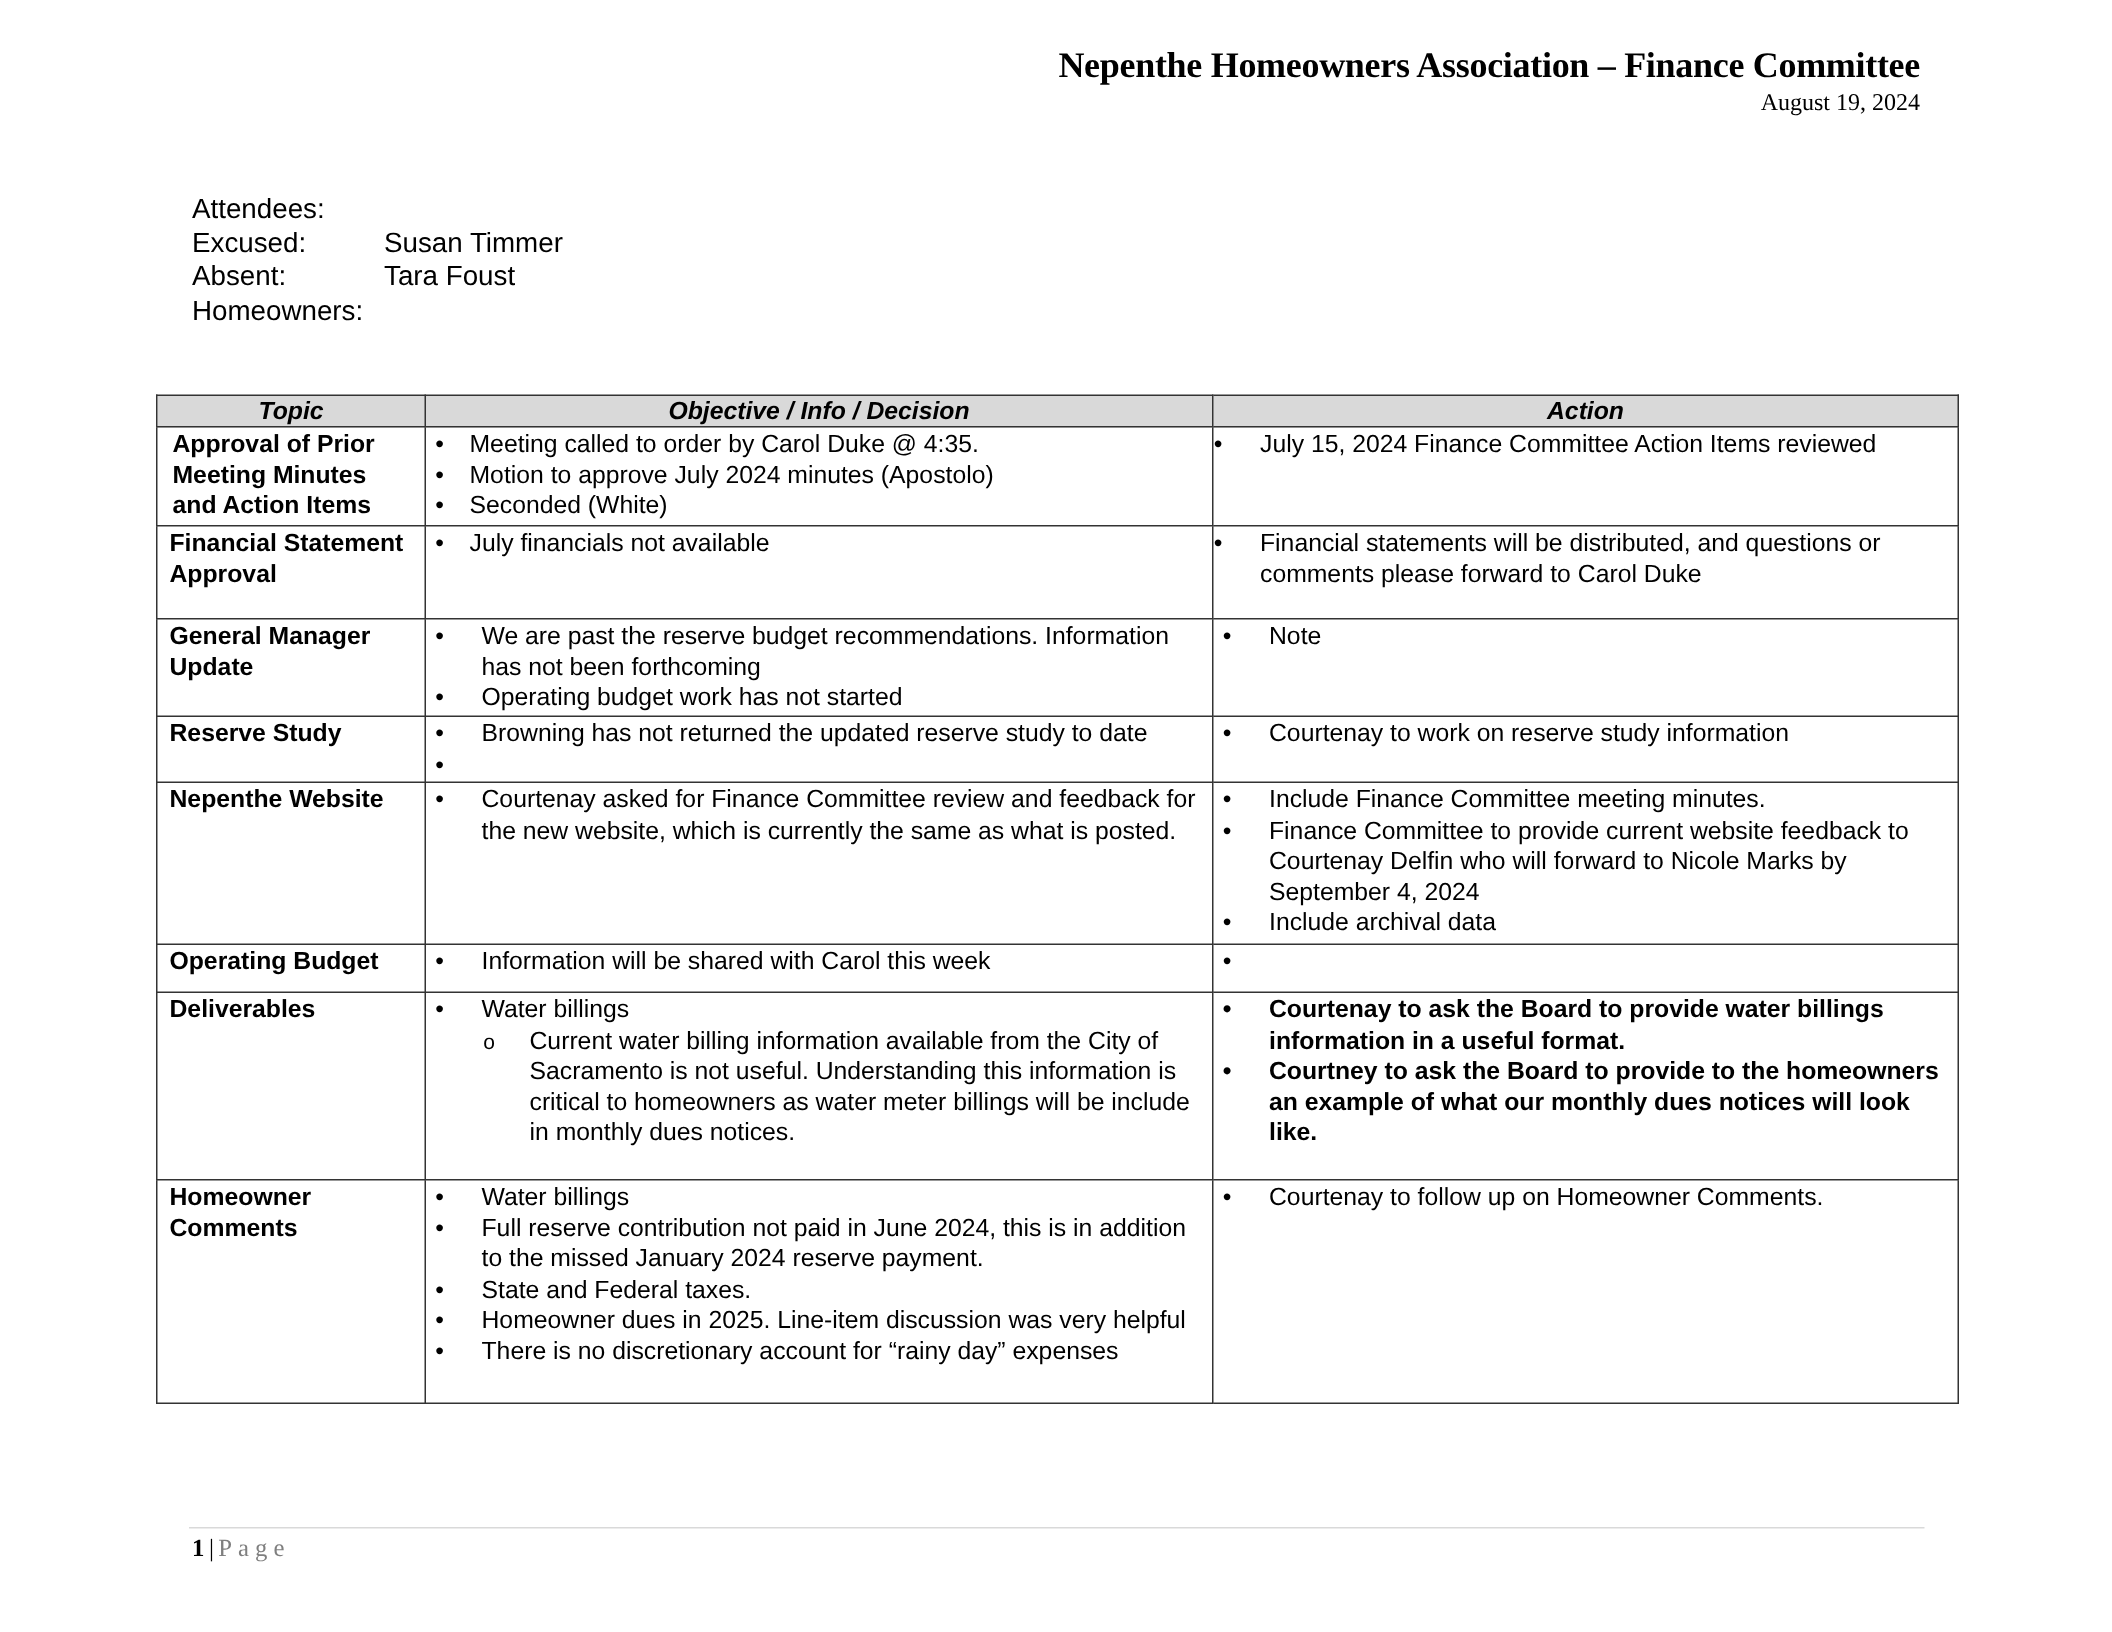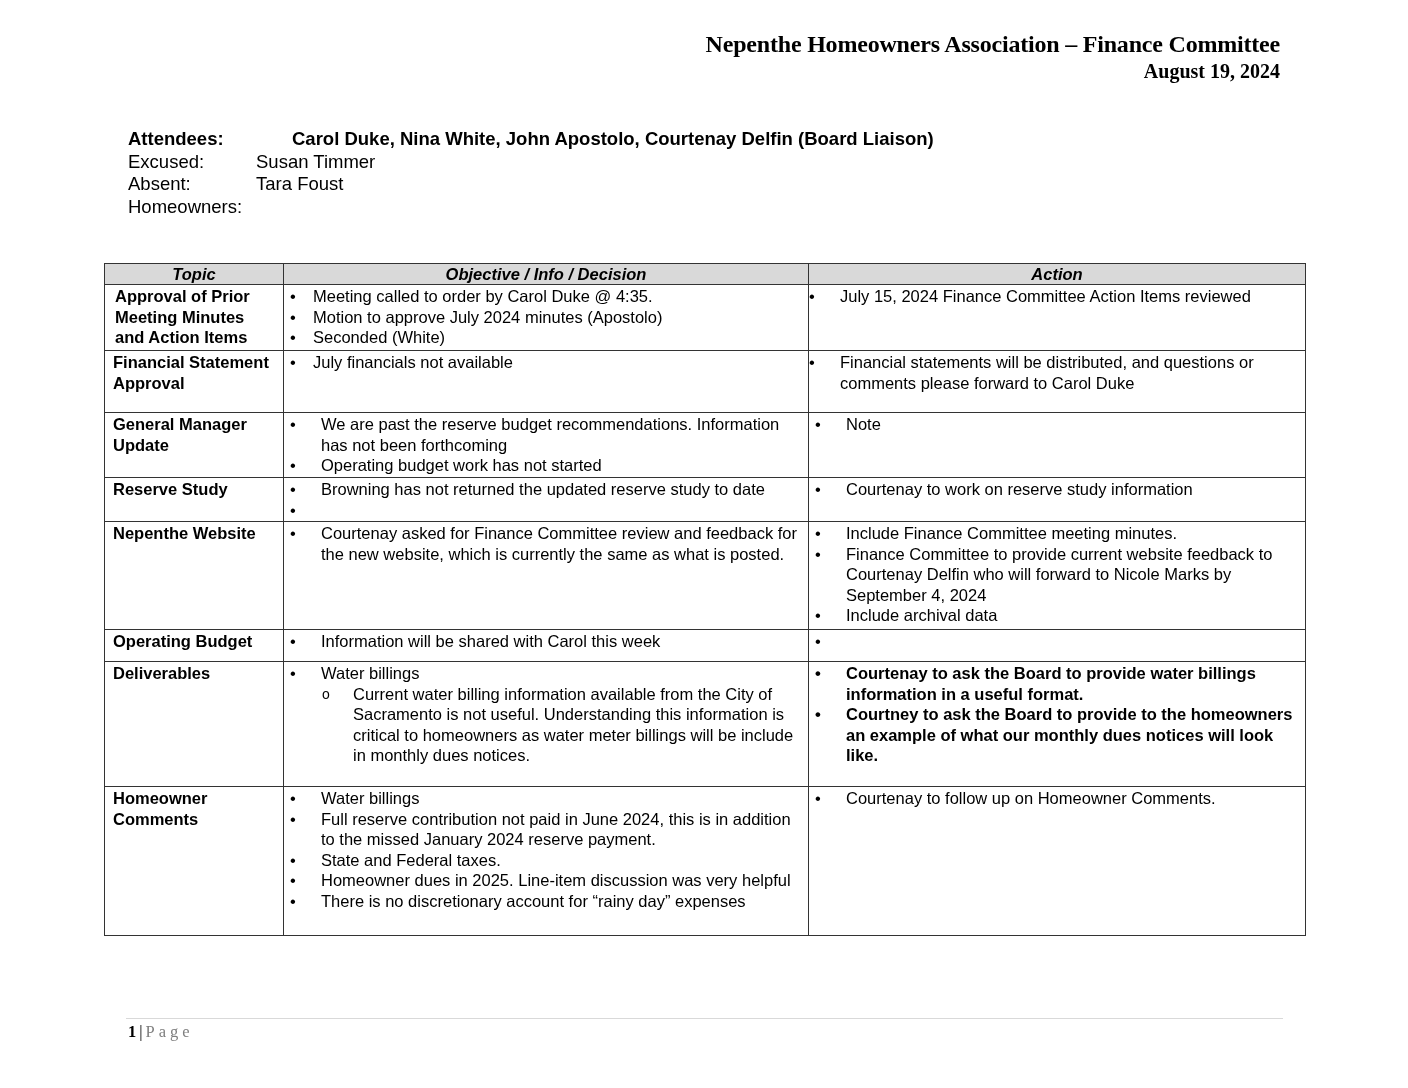--- a/index.html
+++ b/index.html
@@ -1,26 +1,26 @@
 <!DOCTYPE html>
 <html><head>
 <meta charset="utf-8">
 <style>
   html, body { margin: 0; padding: 0; background: #ffffff; }
   body { width: 1408px; height: 1088px; position: relative; overflow: hidden; color: #000; }
   .serif { font-family: "Liberation Serif", "DejaVu Serif", serif; }
   .sans { font-family: "Liberation Sans", "DejaVu Sans", sans-serif; }
 
   #doc-title { position: absolute; right: 128px; top: 31px; font-size: 24px; font-weight: bold; letter-spacing: -0.2px; }
-  #doc-date { position: absolute; right: 128px; top: 60px; font-size: 20px; font-weight: bold; }
+  #doc-date { position: absolute; right: 128px; top: 60px; font-size: 16px; }
 
   #attendance { position: absolute; left: 128px; top: 128px; font-size: 18.5px; line-height: 22.5px; }
   .att-row { display: flex; white-space: nowrap; }
   .att-label { width: 128px; }
-  .att-row.bold { font-weight: bold; gap: 36px; }
+  .att-row.bold { font-weight: normal; }
   .att-row.homeowners .att-label { width: auto; margin-right: 4px; }
 
   #minutes-table { position: absolute; left: 104px; top: 263px; width: 1201px; border-collapse: collapse; font-size: 16.5px; line-height: 20.5px; table-layout: fixed; padding-left: 24px; }
   #minutes-table th, #minutes-table td { border: 1.3px solid #333; vertical-align: top; padding: 0; }
   #minutes-table th { background: #d9d9d9; font-style: italic; font-weight: bold; text-align: center; height: 20px; line-height: 20px; font-size: 16.5px; }
   col.c1 { width: 179px; } col.c2 { width: 525px; } col.c3 { width: 497px; }
   td.topic { font-weight: bold; padding: 1px 6px 0 8px !important; line-height: 20.5px; }
   td.topic.centered-topic { padding-left: 10px !important; }
   ul.blist { list-style: none; margin: 0; padding: 1px 0 0 0; }
   ul.blist li { position: relative; padding-left: 37px; padding-right: 6px; }
@@ -52,21 +52,20 @@
 </style>
 </head>
 <body>
 
 <div id="doc-title" class="serif">Nepenthe Homeowners Association – Finance Committee</div>
 <div id="doc-date" class="serif">August 19, 2024</div>
 
 <div id="attendance" class="sans">
   <div class="att-row bold">
     <span class="att-label">Attendees:</span>
-    <span>Carol Duke, Nina White, John Apostolo, Courtenay Delfin (Board Liaison)</span>
   </div>
   <div class="att-row">
     <span class="att-label">Excused:</span>
     <span>Susan Timmer</span>
   </div>
   <div class="att-row">
     <span class="att-label">Absent:</span>
     <span>Tara Foust</span>
   </div>
   <div class="att-row homeowners">

